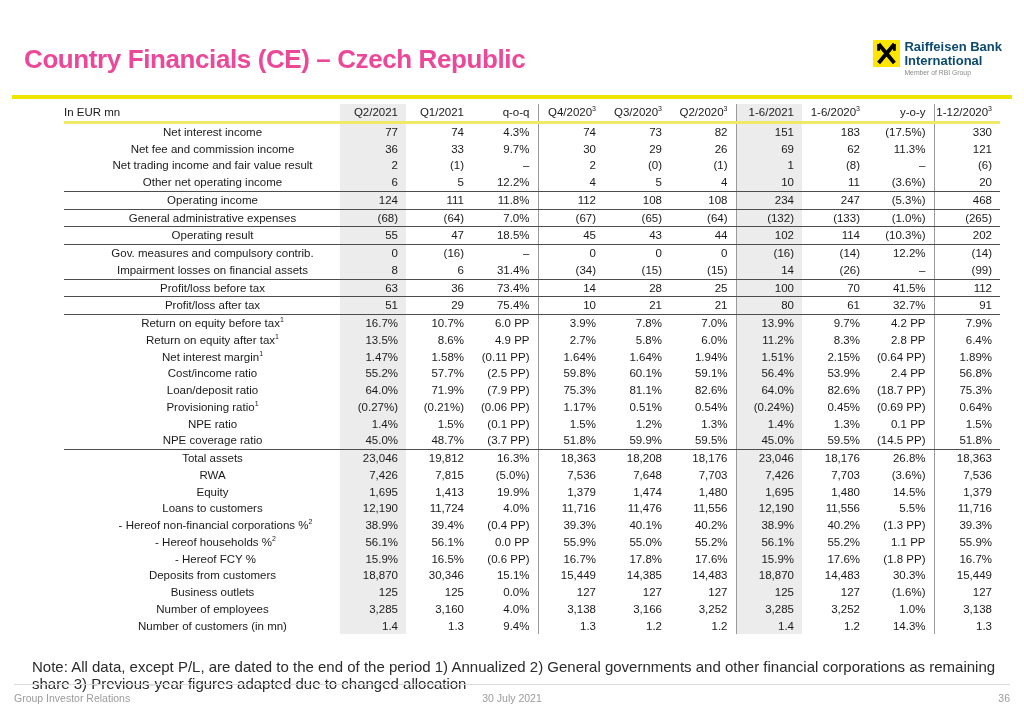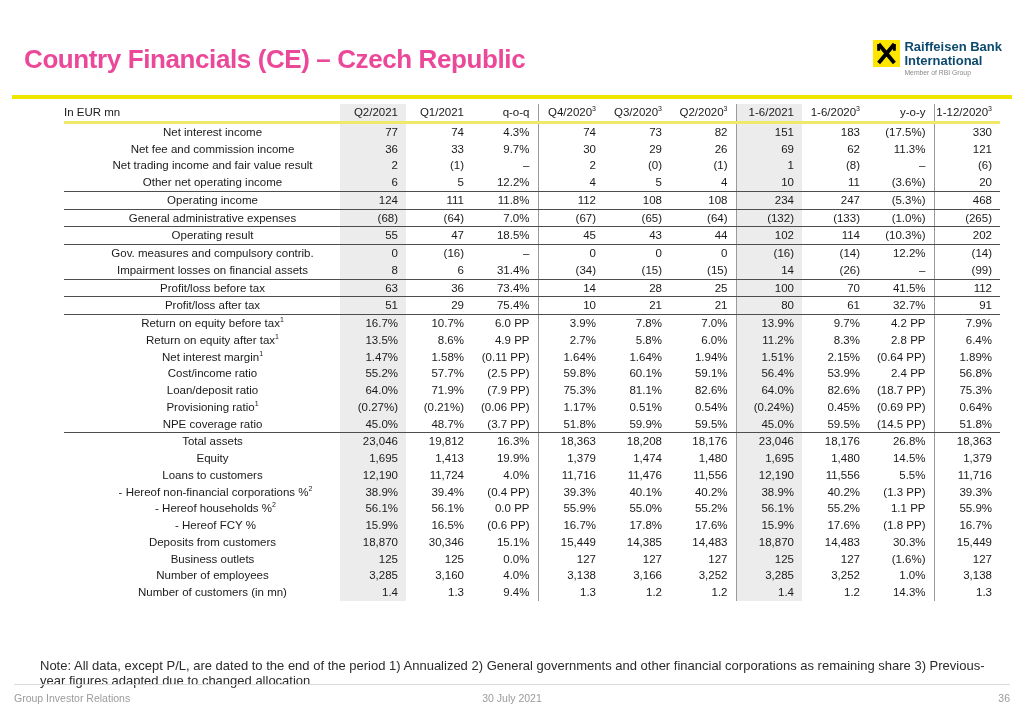--- a/index.html
+++ b/index.html
@@ -26,21 +26,21 @@
   thead .label{font-weight:400;padding-left:0;}
   tbody td.label{padding-left:21px;text-align:center;}
   tbody td.label.indent{padding-left:27px;}
   .num{text-align:right;padding-right:8px;}
   .shaded{background:#ECECEC;}
   .divider{border-right:1px solid #9a9a9a;}
   tr.rule th,tr.rule td{border-bottom:1px solid #4d4d4d;}
   sup{font-size:7px;line-height:0;}
 
   
-  .note{position:absolute;left:40px;right:24px;top:658px;font-size:13px;color:#2b2b2b;}
+  .note{position:absolute;left:32px;right:24px;top:658px;font-size:15px;color:#2b2b2b;}
   .footer{position:absolute;left:14px;right:14px;top:684px;border-top:1px solid #d9d9d9;padding-top:7px;display:flex;justify-content:space-between;font-size:10.5px;color:#9b9b9b;}
   .footer .center{position:absolute;left:0;right:0;text-align:center;}
   .footer .left,.footer .right{position:relative;z-index:1;background:transparent;}
 </style>
 </head>
 <body>
 
 <div class="slide">
 
   <div class="title">Country Financials (CE) – Czech Republic</div>
@@ -307,20 +307,33 @@
             <td class="num">(0.21%)</td>
             <td class="num divider">(0.06 PP)</td>
             <td class="num">1.17%</td>
             <td class="num">0.51%</td>
             <td class="num divider">0.54%</td>
             <td class="num shaded">(0.24%)</td>
             <td class="num">0.45%</td>
             <td class="num divider">(0.69 PP)</td>
             <td class="num">0.64%</td>
           </tr>
+          <tr>
+            <td class="label">NPE ratio</td>
+            <td class="num shaded">1.4%</td>
+            <td class="num">1.5%</td>
+            <td class="num divider">(0.1 PP)</td>
+            <td class="num">1.5%</td>
+            <td class="num">1.2%</td>
+            <td class="num divider">1.3%</td>
+            <td class="num shaded">1.4%</td>
+            <td class="num">1.3%</td>
+            <td class="num divider">0.1 PP</td>
+            <td class="num">1.5%</td>
+          </tr>
           <tr class="rule">
             <td class="label">NPE coverage ratio</td>
             <td class="num shaded">45.0%</td>
             <td class="num">48.7%</td>
             <td class="num divider">(3.7 PP)</td>
             <td class="num">51.8%</td>
             <td class="num">59.9%</td>
             <td class="num divider">59.5%</td>
             <td class="num shaded">45.0%</td>
             <td class="num">59.5%</td>
@@ -334,20 +347,33 @@
             <td class="num divider">16.3%</td>
             <td class="num">18,363</td>
             <td class="num">18,208</td>
             <td class="num divider">18,176</td>
             <td class="num shaded">23,046</td>
             <td class="num">18,176</td>
             <td class="num divider">26.8%</td>
             <td class="num">18,363</td>
           </tr>
           <tr>
+            <td class="label">RWA</td>
+            <td class="num shaded">7,426</td>
+            <td class="num">7,815</td>
+            <td class="num divider">(5.0%)</td>
+            <td class="num">7,536</td>
+            <td class="num">7,648</td>
+            <td class="num divider">7,703</td>
+            <td class="num shaded">7,426</td>
+            <td class="num">7,703</td>
+            <td class="num divider">(3.6%)</td>
+            <td class="num">7,536</td>
+          </tr>
+          <tr>
             <td class="label">Equity</td>
             <td class="num shaded">1,695</td>
             <td class="num">1,413</td>
             <td class="num divider">19.9%</td>
             <td class="num">1,379</td>
             <td class="num">1,474</td>
             <td class="num divider">1,480</td>
             <td class="num shaded">1,695</td>
             <td class="num">1,480</td>
             <td class="num divider">14.5%</td>

